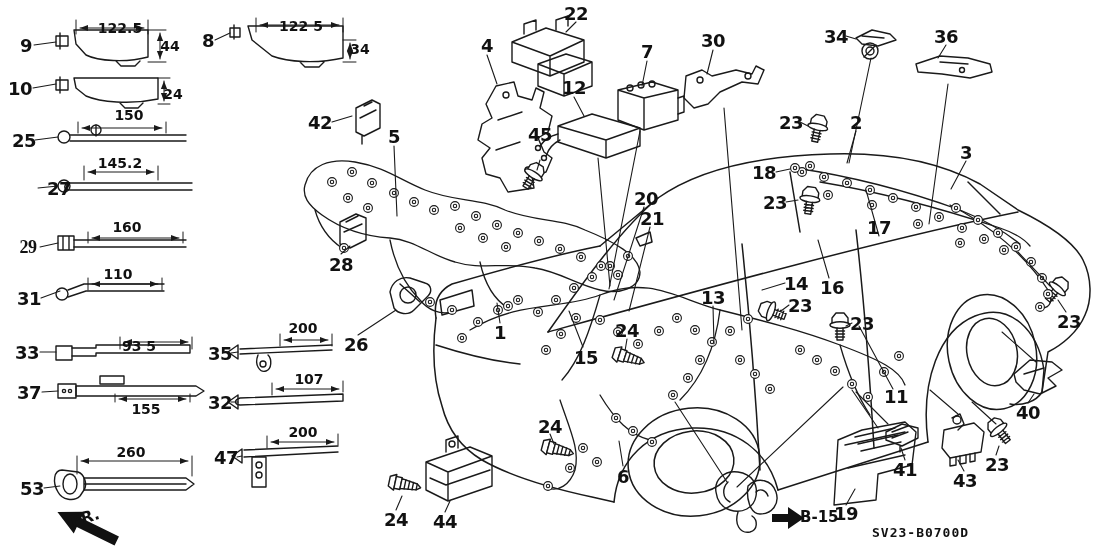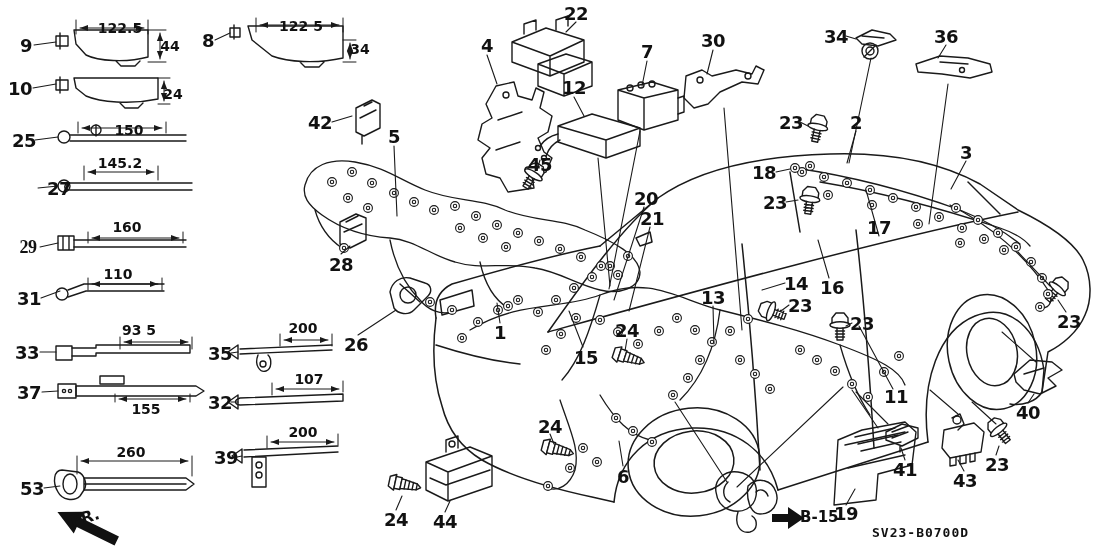--- a/index.html
+++ b/index.html
@@ -403,27 +403,27 @@
       <div class="callout" style="left: 24px; top: 140px;">25</div>
       <div class="callout" style="left: 27px; top: 188px; margin-left: 32px;">27</div>
       <div class="callout" style="left: 28px; top: 247px; font-family: Liberation Serif, serif;">29</div>
       <div class="callout" style="left: 29px; top: 298px;">31</div>
       <div class="callout" style="left: 27px; top: 352px;">33</div>
       <div class="callout" style="left: 29px; top: 392px;">37</div>
       <div class="callout" style="left: 32px; top: 488px;">53</div>
       <div class="callout" style="left: 208px; top: 40px;">8</div>
       <div class="callout" style="left: 220px; top: 353px;">35</div>
       <div class="callout" style="left: 220px; top: 402px;">32</div>
-      <div class="callout" style="left: 226px; top: 457px;">39</div>
+      <div class="callout" style="left: 226px; top: 457px;">47</div>
       <div class="callout" style="left: 320px; top: 122px;">42</div>
       <div class="callout" style="left: 394px; top: 136px;">5</div>
       <div class="callout" style="left: 341px; top: 264px;">28</div>
       <div class="callout" style="left: 356px; top: 344px;">26</div>
       <div class="callout" style="left: 487px; top: 45px;">4</div>
-      <div class="callout" style="left: 540px; top: 164px;">45</div>
+      <div class="callout" style="left: 540px; top: 134px;">45</div>
       <div class="callout" style="left: 576px; top: 13px;">22</div>
       <div class="callout" style="left: 574px; top: 87px;">12</div>
       <div class="callout" style="left: 647px; top: 51px;">7</div>
       <div class="callout" style="left: 713px; top: 40px;">30</div>
       <div class="callout" style="left: 836px; top: 36px;">34</div>
       <div class="callout" style="left: 946px; top: 36px;">36</div>
       <div class="callout" style="left: 791px; top: 122px;">23</div>
       <div class="callout" style="left: 856px; top: 122px;">2</div>
       <div class="callout" style="left: 966px; top: 152px;">3</div>
       <div class="callout" style="left: 764px; top: 172px;">18</div>
@@ -446,25 +446,25 @@
       <div class="callout" style="left: 896px; top: 396px;">11</div>
       <div class="callout" style="left: 905px; top: 469px;">41</div>
       <div class="callout" style="left: 965px; top: 480px;">43</div>
       <div class="callout" style="left: 997px; top: 464px;">23</div>
       <div class="callout" style="left: 1028px; top: 412px;">40</div>
       <div class="callout" style="left: 1069px; top: 321px;">23</div>
       <div class="callout" style="left: 846px; top: 513px;">19</div>
       <div class="dim" style="left: 120px; top: 16px; margin-top: 12px;">122.5</div>
       <div class="dim" style="left: 170px; top: 46px;">44</div>
       <div class="dim" style="left: 173px; top: 94px;">24</div>
-      <div class="dim" style="left: 129px; top: 130px;">150</div>
+      <div class="dim" style="left: 129px; top: 115px;">150</div>
       <div class="dim" style="left: 120px; top: 163px;">145.2</div>
       <div class="dim" style="left: 127px; top: 227px;">160</div>
       <div class="dim" style="left: 118px; top: 274px;">110</div>
-      <div class="dim" style="left: 139px; top: 330px;">93 5</div>
+      <div class="dim" style="left: 139px; top: 346px;">93 5</div>
       <div class="dim" style="left: 146px; top: 409px;">155</div>
       <div class="dim" style="left: 131px; top: 452px;">260</div>
       <div class="dim" style="left: 301px; top: 26px;">122 5</div>
       <div class="dim" style="left: 360px; top: 49px;">34</div>
       <div class="dim" style="left: 303px; top: 328px;">200</div>
       <div class="dim" style="left: 309px; top: 379px;">107</div>
       <div class="dim" style="left: 303px; top: 432px;">200</div>
     </div>
 
 <div class="code">SV23-B0700D</div>

